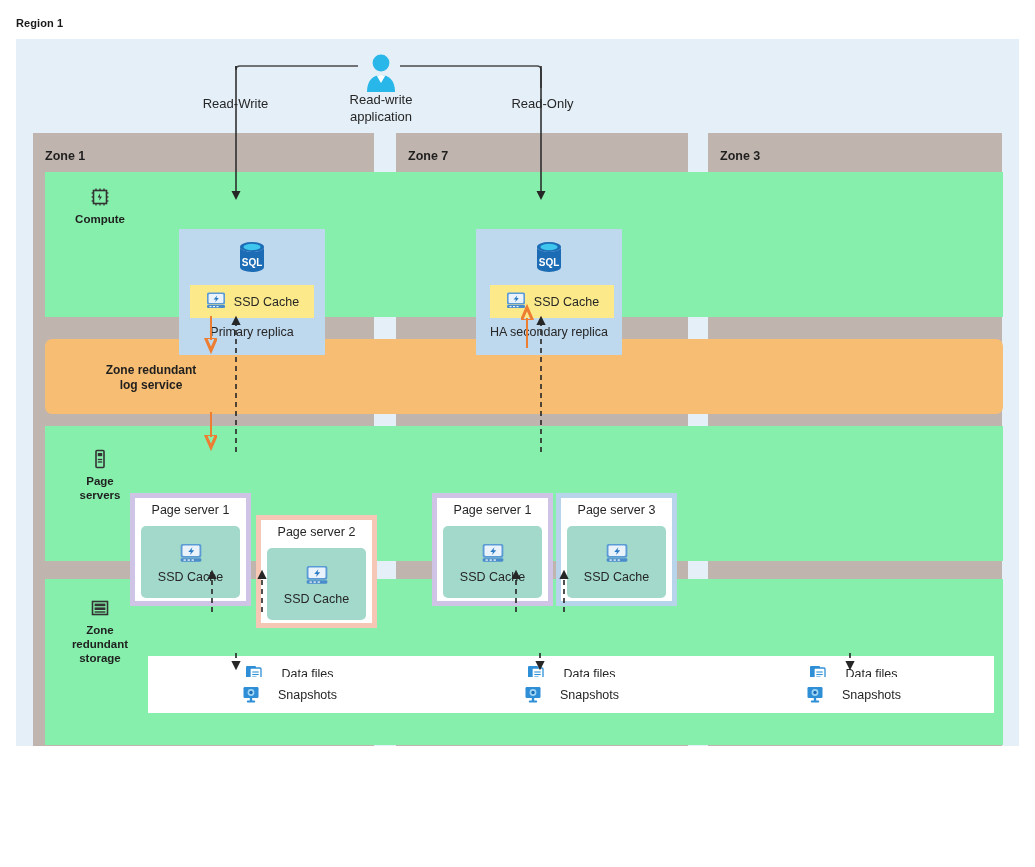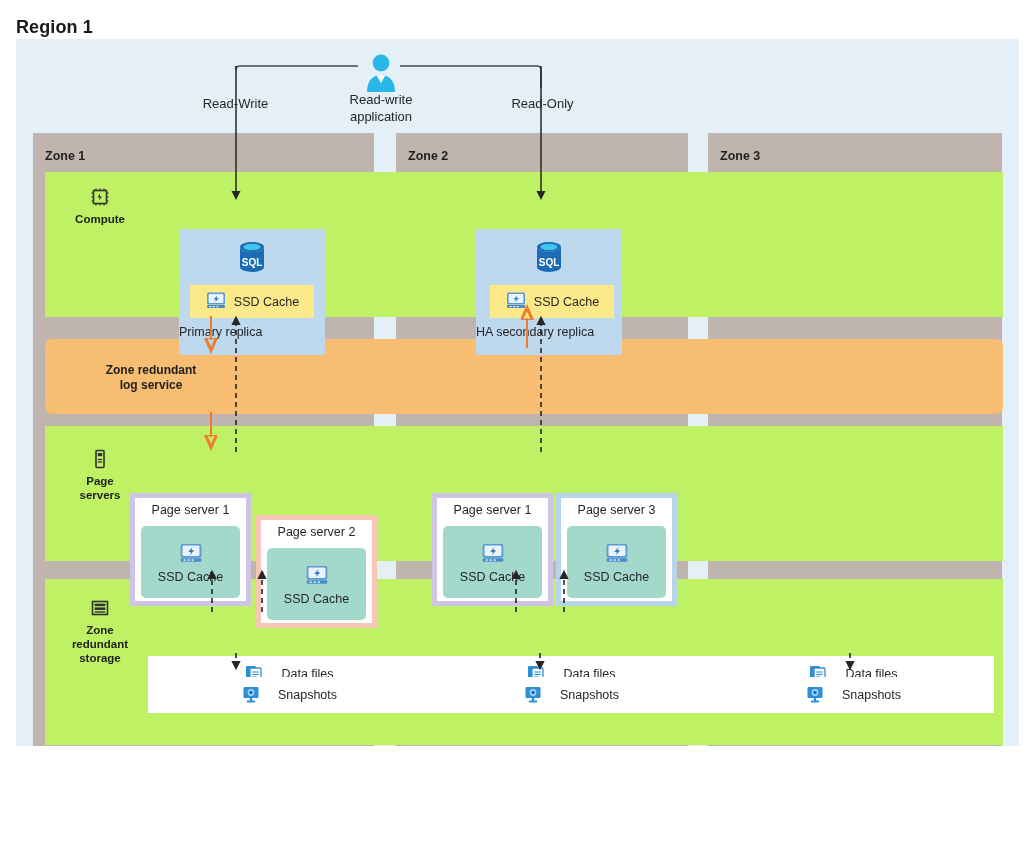--- a/index.html
+++ b/index.html
@@ -10,21 +10,21 @@
     font-family:"Liberation Sans", sans-serif;
     color:#262626;
     position:relative;
     overflow:hidden;
   }
   .stage { position:absolute; left:0; top:0; width:1035px; height:867px; }
 
   
   #region-title {
     position:absolute; left:16px; top:17px;
-    font-size:18px; font-weight:bold; color:#1a1a1a;
+    font-size:11px; font-weight:bold; color:#1a1a1a;
     letter-spacing:0.1px;
   }
 
   
   #region-panel {
     position:absolute; left:16px; top:39px;
     width:1003px; height:707px;
     background:#e4eff8;
   }
 
@@ -38,21 +38,21 @@
   #zone-col-3 { left:692px; width:294px; }
 
   .zone-header-label {
     position:absolute; left:12px; top:16px;
     font-size:12.5px; font-weight:bold; color:#1f1f1f;
   }
 
   
   .band {
     position:absolute;
-    background:#bef264;
+    background:#86efac;
   }
   #band-compute  { left:29px;  top:133px; width:958px; height:145px; }
   #band-pages    { left:29px;  top:387px; width:958px; height:135px; }
   #band-storage  { left:29px;  top:540px; width:958px; height:166px;padding-left:44px; }
 
   
   #log-service-bar {
     position:absolute; left:29px; top:300px;
     width:958px; height:75px;
     background:#f7bd72;
@@ -95,21 +95,21 @@
   .ssd-chip {
     position:absolute; left:11px; top:56px;
     width:124px; height:33px;
     background:#fbe98a;
     display:flex; align-items:center; justify-content:center; gap:7px;
   }
   #replica-secondary .ssd-chip { left:14px; width:124px; }
   .ssd-chip .lbl { font-size:12.5px; color:#262626; }
   .replica-caption {
     position:absolute; left:0; right:0; top:96px;
-    text-align:left; font-size:12.5px; color:#262626;
+    text-align:center; font-size:12.5px; color:#262626;
   }
 
   
   .ps-card {
     position:absolute; top:454px;
     width:121px; height:113px;
     background:#ffffff;
     border:5px solid #c9bfe0;
     padding:0;
   }
@@ -168,21 +168,21 @@
 <div class="stage">
 
   <div id="region-title">Region 1</div>
 
   <div id="region-panel">
 
     <div class="zone-col" id="zone-col-1">
       <div class="zone-header-label">Zone 1</div>
     </div>
     <div class="zone-col" id="zone-col-2">
-      <div class="zone-header-label">Zone 2</div>
+      <div class="zone-header-label">Zone 7</div>
     </div>
     <div class="zone-col" id="zone-col-3">
       <div class="zone-header-label">Zone 3</div>
     </div>
 
     <div class="band" id="band-compute">
       <div class="rail" id="rail-compute">
         <span class="glyph">
           <svg width="22" height="22" viewBox="0 0 22 22">
             <rect x="4.5" y="4.5" width="13" height="13" fill="none" stroke="#333" stroke-width="1.6"></rect>

